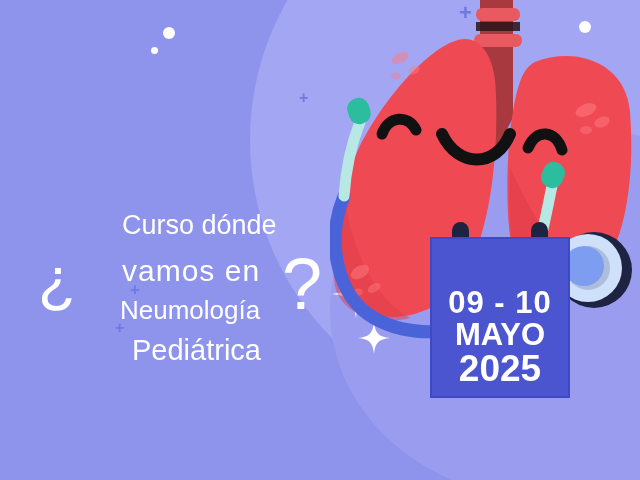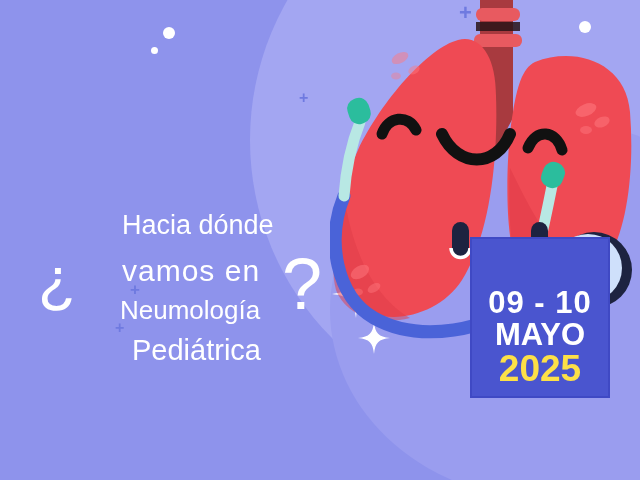--- a/index.html
+++ b/index.html
@@ -117,35 +117,34 @@
   }
   
   #calendar {
     position: absolute;
     left: 430px;
     top: 237px;
     width: 140px;
     height: 161px;
     background: #4a55cf;
     box-shadow: inset 0 0 0 2px #3f49c4;
-    margin-left: 40px;
   }
   #calendar-text {
     position: absolute;
     left: 0;
     top: 50px;
     width: 100%;
     text-align: center;
     color: #ffffff;
     font-weight: 800;
     line-height: 1.02;
   }
   #cal-days  { font-size: 31px; letter-spacing: 1px; }
   #cal-month { font-size: 31px; letter-spacing: 0px; }
-  #cal-year  { font-size: 37px; color: #fde047; letter-spacing: 0px; }
+  #cal-year  { font-size: 37px; color: #ffffff; letter-spacing: 0px; }
 </style>
 </head>
 <body>
 
 <div id="poster">
 
   <div class="bg-circle" id="bg-circle-main"></div>
   <div class="bg-circle" id="bg-circle-soft"></div>
 
   <div class="dot" style="left:163px;top:27px;width:12px;height:12px;"></div>
@@ -218,21 +217,21 @@
       <circle cx="264" cy="270" r="38" fill="#1d2340"></circle>
       <circle cx="258" cy="268" r="34" fill="#cfe0fb"></circle>
       <circle cx="258" cy="268" r="22" fill="#1d2340" opacity="0.18"></circle>
       <circle cx="254" cy="266" r="20" fill="#7d9ef0"></circle>
     </g>
   </svg>
 
 
   <div id="subhead">
     <div id="q-open">¿</div>
-    <div class="sub-line" id="sub-hacia">Hacia dónde</div>
+    <div class="sub-line" id="sub-hacia">Curso dónde</div>
     <div class="sub-line" id="sub-neumo">Neumología</div>
     <div class="sub-line" id="sub-vamos">vamos en</div>
     <div class="sub-line" id="sub-pedia">Pediátrica</div>
     <div id="q-close">?</div>
   </div>
 
   <svg style="position:absolute;left:430px;top:222px;width:140px;height:40px;" viewBox="0 0 140 40">
     <rect x="22" y="0" width="17" height="36" rx="8.5" fill="#1d2340"></rect>
     <rect x="101" y="0" width="17" height="36" rx="8.5" fill="#1d2340"></rect>
     <path d="M21 26 A9.5 9.5 0 0 0 40 26" fill="none" stroke="#ffffff" stroke-width="3.5"></path>

